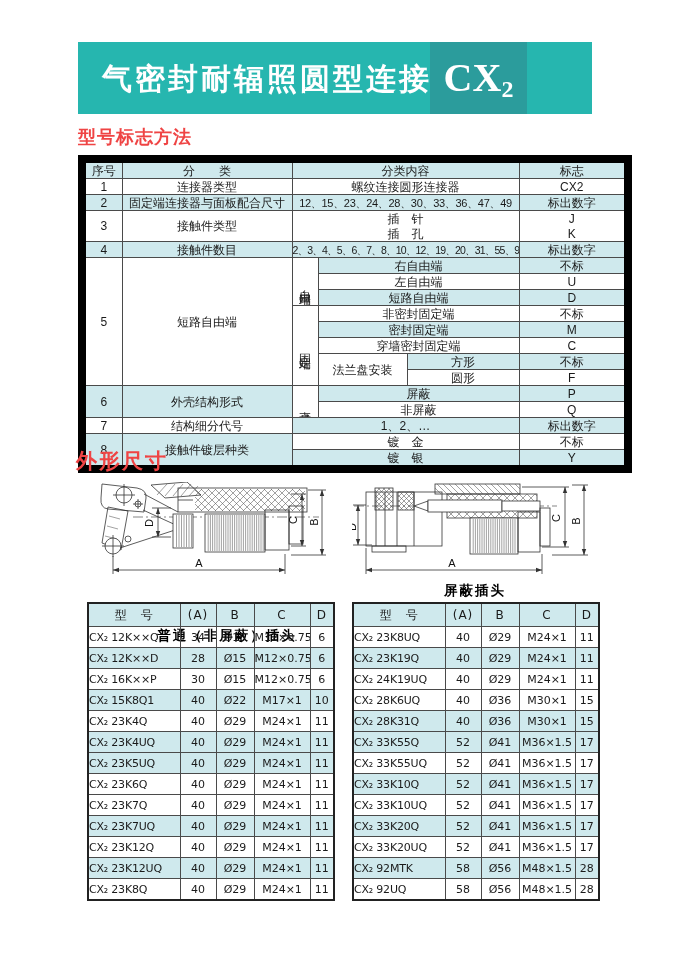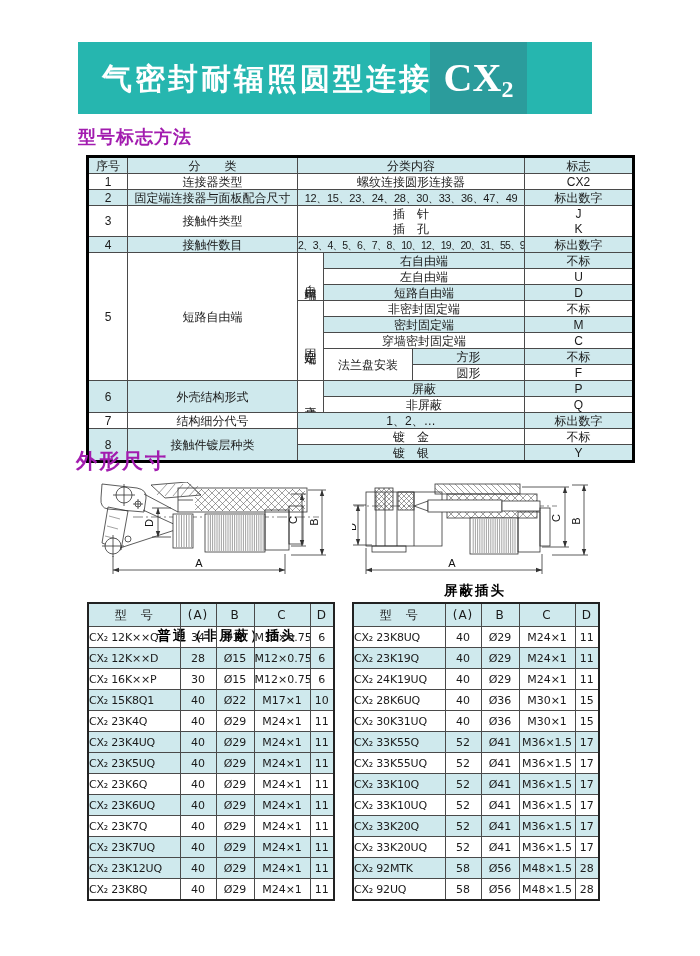--- a/index.html
+++ b/index.html
@@ -7,30 +7,30 @@
         font-family:"Liberation Sans","DejaVu Sans",sans-serif;color:#1a1a1a;}
   
   .banner{position:absolute;left:78px;top:42px;width:514px;height:72px;background:var(--teal,#26b6af);}
   .banner-title{position:absolute;left:24px;top:0;height:72px;line-height:74px;color:#fff;
                 font-size:30px;font-weight:bold;letter-spacing:3px;white-space:nowrap;}
   .banner-code{position:absolute;left:352px;top:0;width:97px;height:72px;background:var(--tealdark,#2b9c9c);
                text-align:center;line-height:72px;color:#fff;
                font-family:"Liberation Serif","DejaVu Serif",serif;font-weight:bold;font-size:40px;}
   .banner-code .sub{font-size:24px;vertical-align:-6px;}
   
-  .h1{position:absolute;font-weight:bold;color:#a21caf;white-space:nowrap;}
+  .h1{position:absolute;font-weight:bold;color:#ef4444;white-space:nowrap;}
   #h-marking{left:78px;top:125px;font-size:18px;letter-spacing:1px;}
   #h-dims{left:76px;top:447px;font-size:21px;letter-spacing:2px;}
   
   table{border-collapse:collapse;table-layout:fixed;}
   td,th{border:1px solid #4a4a4a;padding:0;text-align:center;vertical-align:middle;
         font-weight:normal;white-space:nowrap;overflow:hidden;}
   .f{background:var(--fill,#cfe9ed);}
   
-  #marking{position:absolute;left:86px;top:155px;width:546px;border:3px solid #000000;font-size:12px;}
+  #marking{position:absolute;left:78px;top:155px;width:546px;border:8px solid #000000;font-size:12px;}
   #marking td{height:15px;line-height:14px;}
   #marking .sm{font-size:11px;letter-spacing:-0.3px;}
   #marking .sm2{font-size:10.5px;letter-spacing:-0.8px;}
   #marking .nb{border-bottom:none;text-align:center;}
   #marking .nt{border-top:none;}
   .vert{display:inline-block;writing-mode:vertical-rl;text-orientation:upright;line-height:1;letter-spacing:2px;}
   
   .drawing{position:absolute;top:482px;}
   #draw-left{left:75px;}
   #draw-right{left:352px;}
@@ -544,36 +544,36 @@
           <td>M24×1</td>
           <td>11</td>
         </tr>
         <tr>
           <td class="model">CX₂ 23K6Q</td>
           <td>40</td>
           <td>Ø29</td>
           <td>M24×1</td>
           <td>11</td>
         </tr>
-        <tr class="f">
-          <td class="model">CX₂ 23K6UQ</td>
-          <td>40</td>
-          <td>Ø29</td>
-          <td>M24×1</td>
-          <td>11</td>
-        </tr>
         <tr>
           <td class="model">CX₂ 23K7Q</td>
           <td>40</td>
           <td>Ø29</td>
           <td>M24×1</td>
           <td>11</td>
         </tr>
         <tr class="f">
           <td class="model">CX₂ 23K7UQ</td>
+          <td>40</td>
+          <td>Ø29</td>
+          <td>M24×1</td>
+          <td>11</td>
+        </tr>
+        <tr>
+          <td class="model">CX₂ 23K12Q</td>
           <td>40</td>
           <td>Ø29</td>
           <td>M24×1</td>
           <td>11</td>
         </tr>
         <tr class="f">
           <td class="model">CX₂ 23K12UQ</td>
           <td>40</td>
           <td>Ø29</td>
           <td>M24×1</td>
@@ -628,22 +628,22 @@
           <td>M24×1</td>
           <td>11</td>
         </tr>
         <tr>
           <td class="model">CX₂ 28K6UQ</td>
           <td>40</td>
           <td>Ø36</td>
           <td>M30×1</td>
           <td>15</td>
         </tr>
-        <tr>
-          <td class="model">CX₂ 30K31UQ</td>
+        <tr class="f">
+          <td class="model">CX₂ 28K31Q</td>
           <td>40</td>
           <td>Ø36</td>
           <td>M30×1</td>
           <td>15</td>
         </tr>
         <tr class="f">
           <td class="model">CX₂ 33K55Q</td>
           <td>52</td>
           <td>Ø41</td>
           <td>M36×1.5</td>

